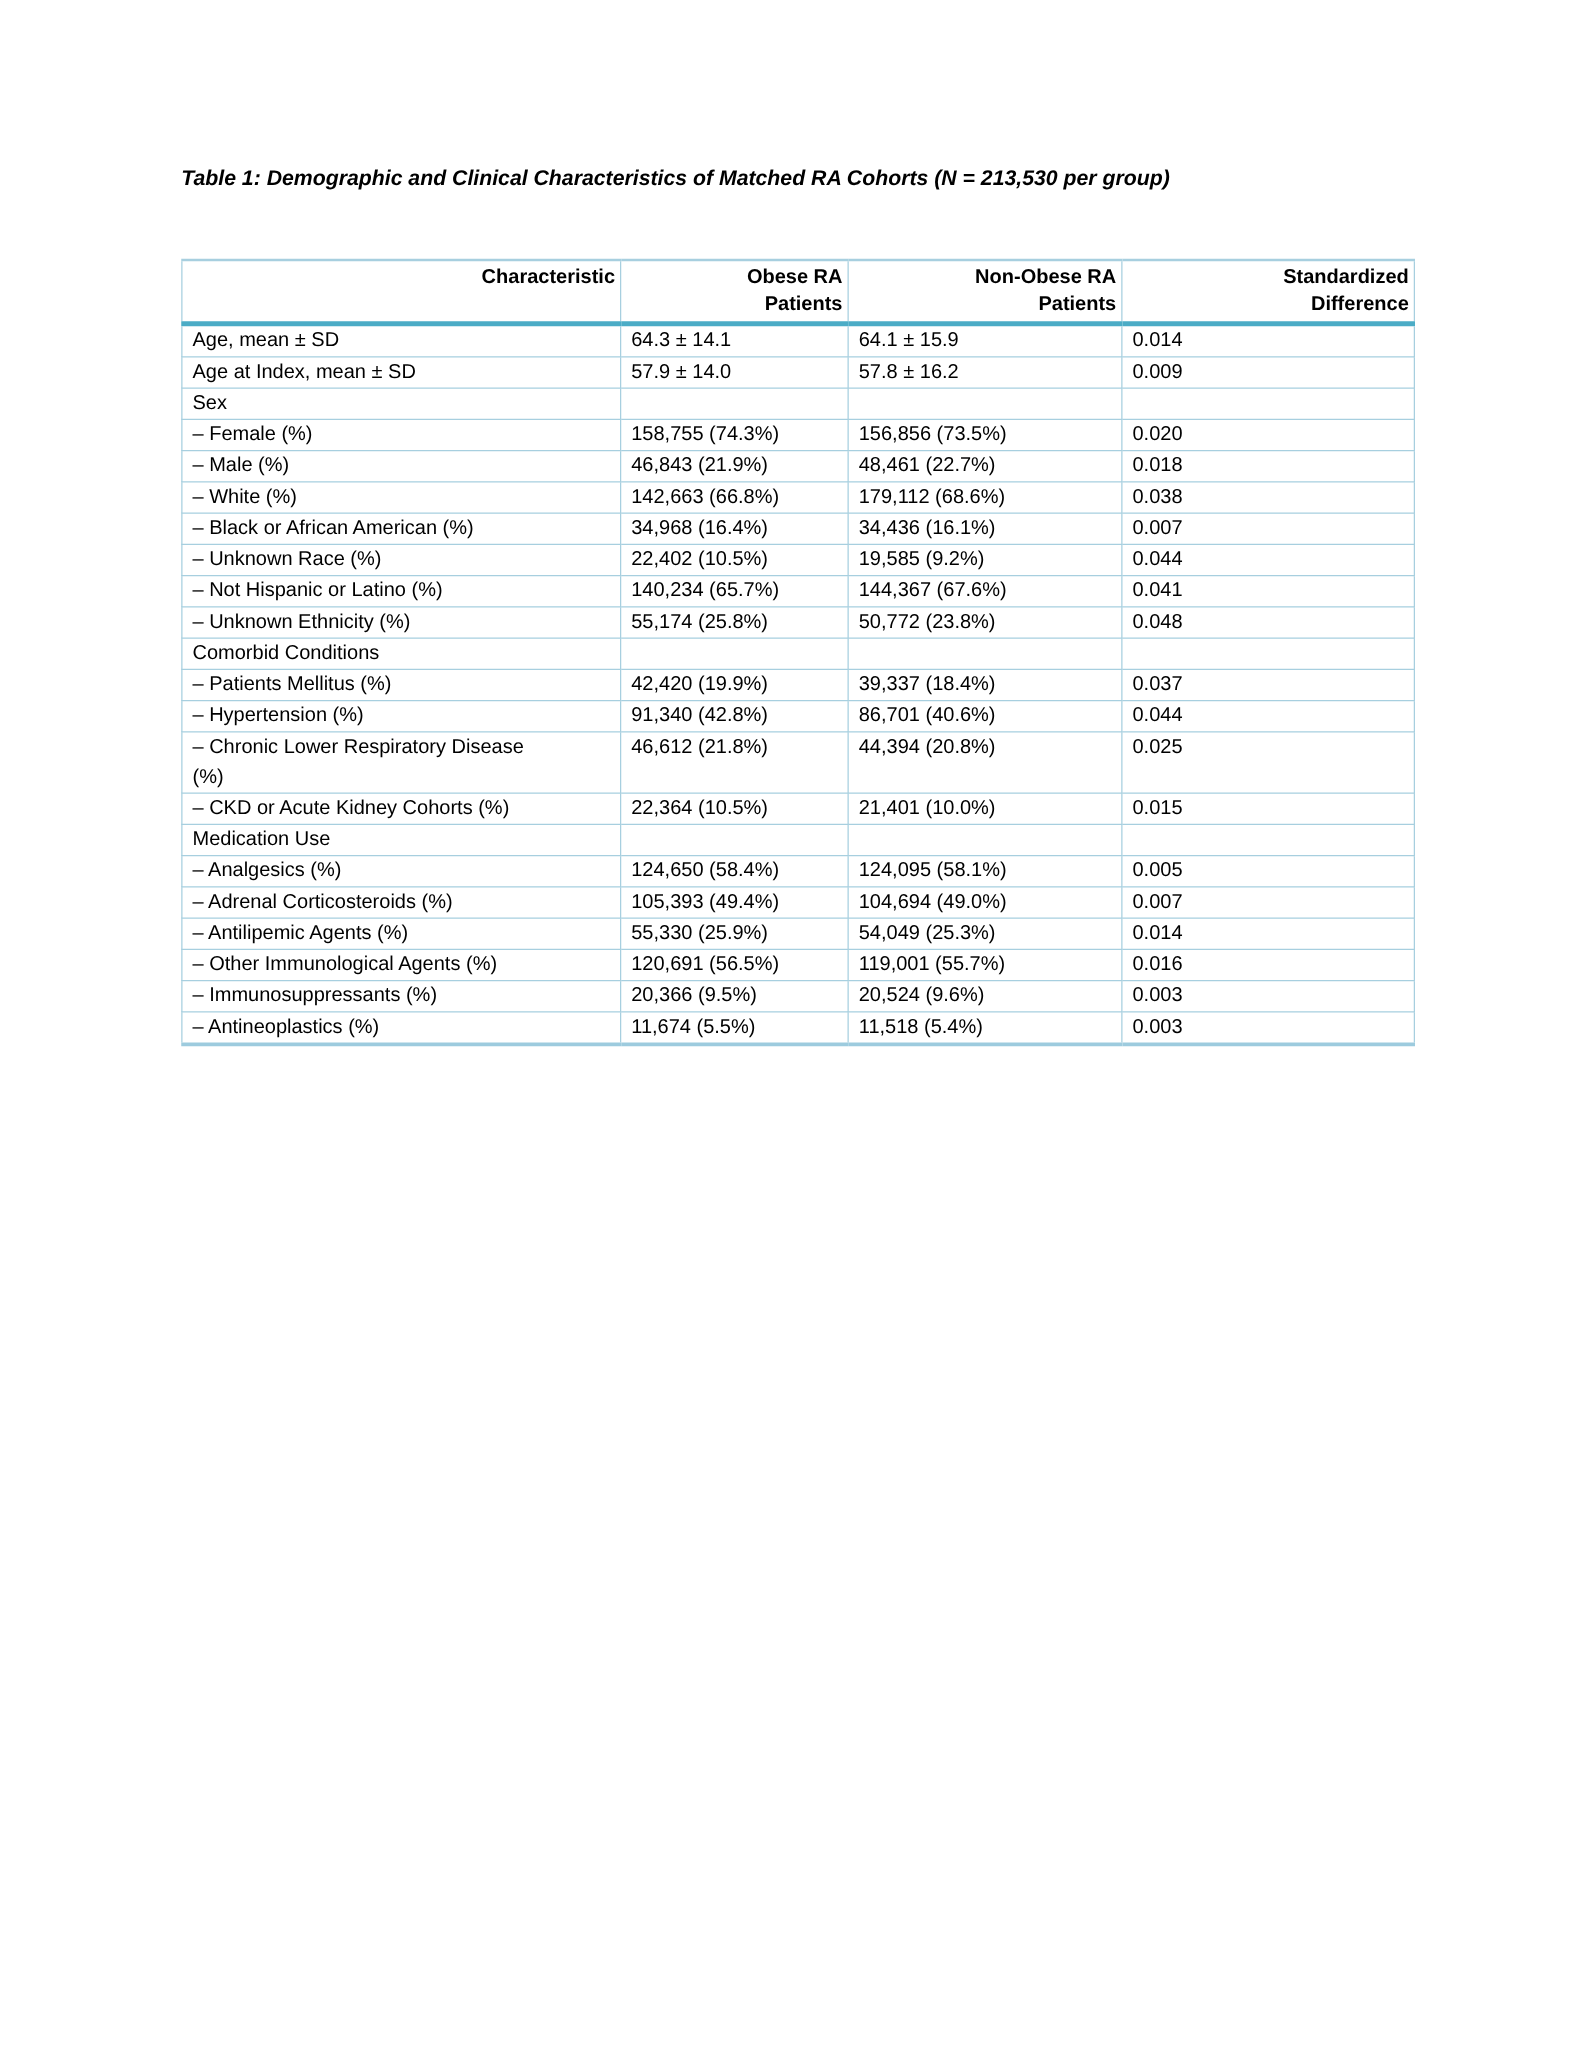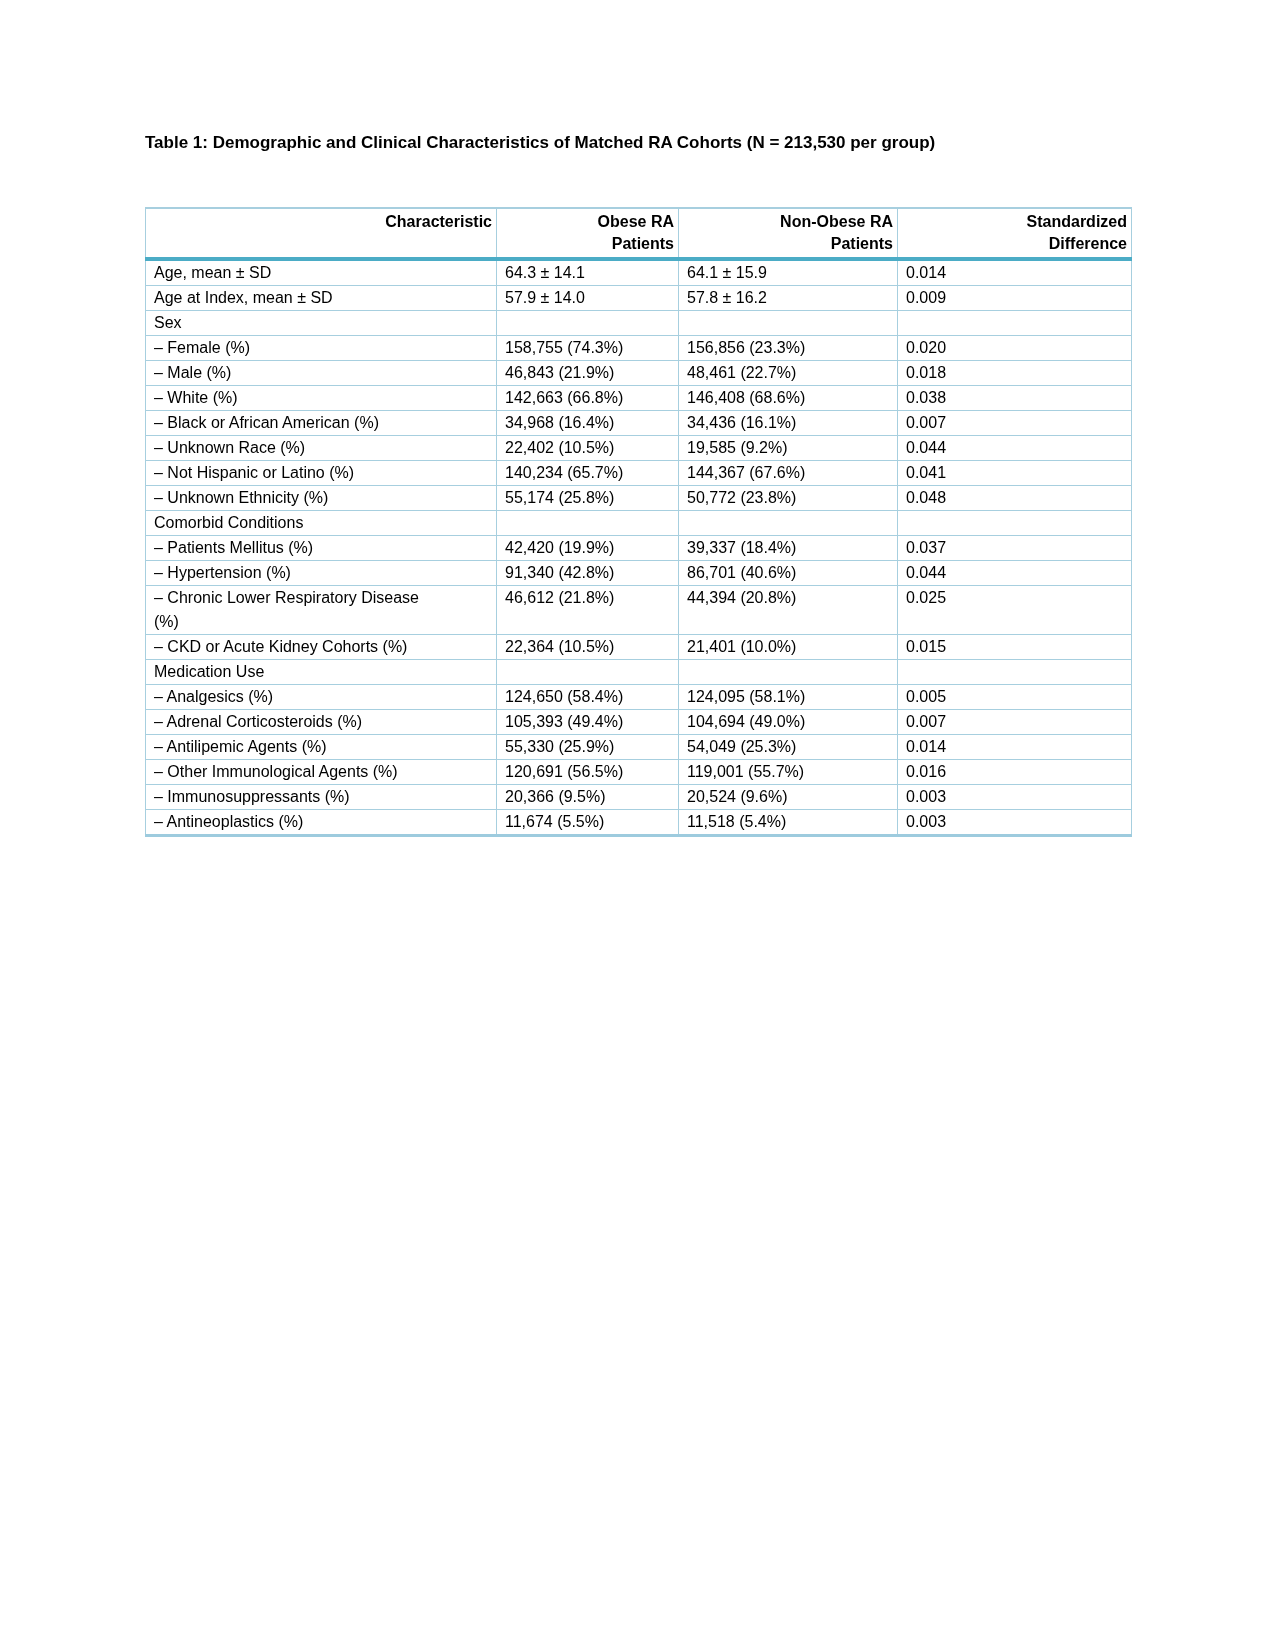--- a/index.html
+++ b/index.html
@@ -19,20 +19,21 @@
     overflow:hidden;
   }
   .doc-title{
     position:absolute;
     left:145px;top:133px;
     margin:0;
     font-size:17px;
     font-weight:bold;
     white-space:nowrap;
     color:var(--text);
+    font-style:italic;
   }
   table.char-table{
     position:absolute;
     left:145px;top:207px;
     width:986px;
     border-collapse:collapse;
     table-layout:fixed;
   }
   .char-table th,.char-table td{
     border:1px solid var(--border-light);
@@ -111,33 +112,33 @@
         </tr>
         <tr>
           <td>Sex</td>
           <td></td>
           <td></td>
           <td></td>
         </tr>
         <tr>
           <td>– Female (%)</td>
           <td>158,755 (74.3%)</td>
-          <td>156,856 (23.3%)</td>
+          <td>156,856 (73.5%)</td>
           <td>0.020</td>
         </tr>
         <tr>
           <td>– Male (%)</td>
           <td>46,843 (21.9%)</td>
           <td>48,461 (22.7%)</td>
           <td>0.018</td>
         </tr>
         <tr>
           <td>– White (%)</td>
           <td>142,663 (66.8%)</td>
-          <td>146,408 (68.6%)</td>
+          <td>179,112 (68.6%)</td>
           <td>0.038</td>
         </tr>
         <tr>
           <td>– Black or African American (%)</td>
           <td>34,968 (16.4%)</td>
           <td>34,436 (16.1%)</td>
           <td>0.007</td>
         </tr>
         <tr>
           <td>– Unknown Race (%)</td>

